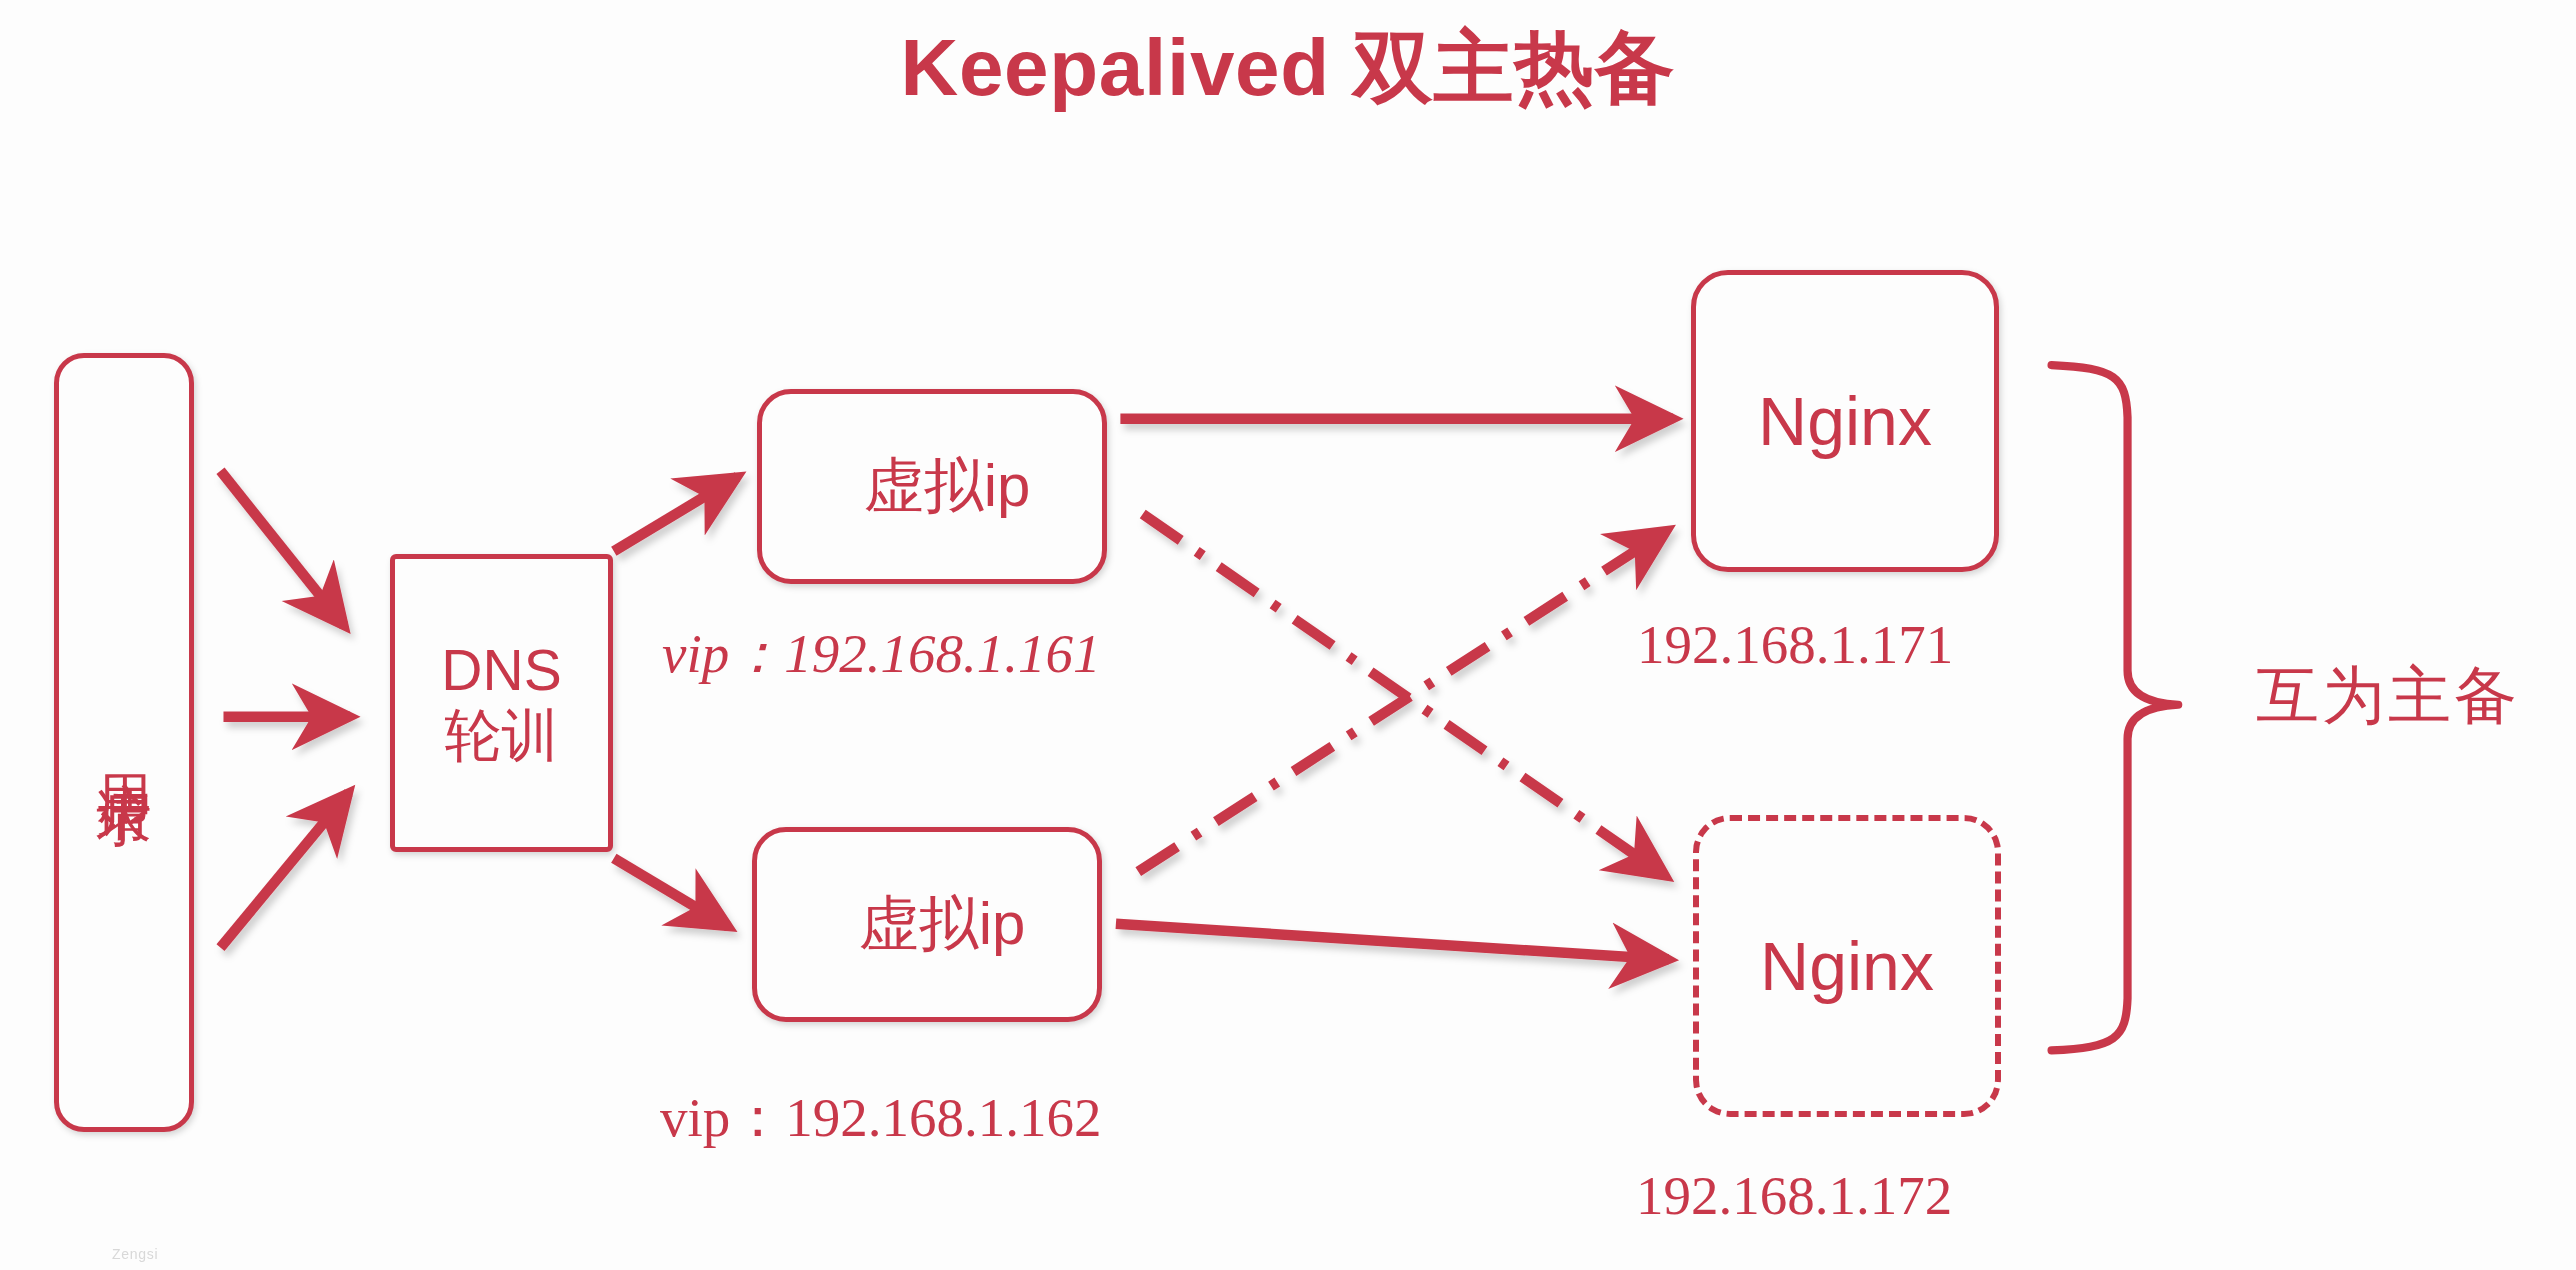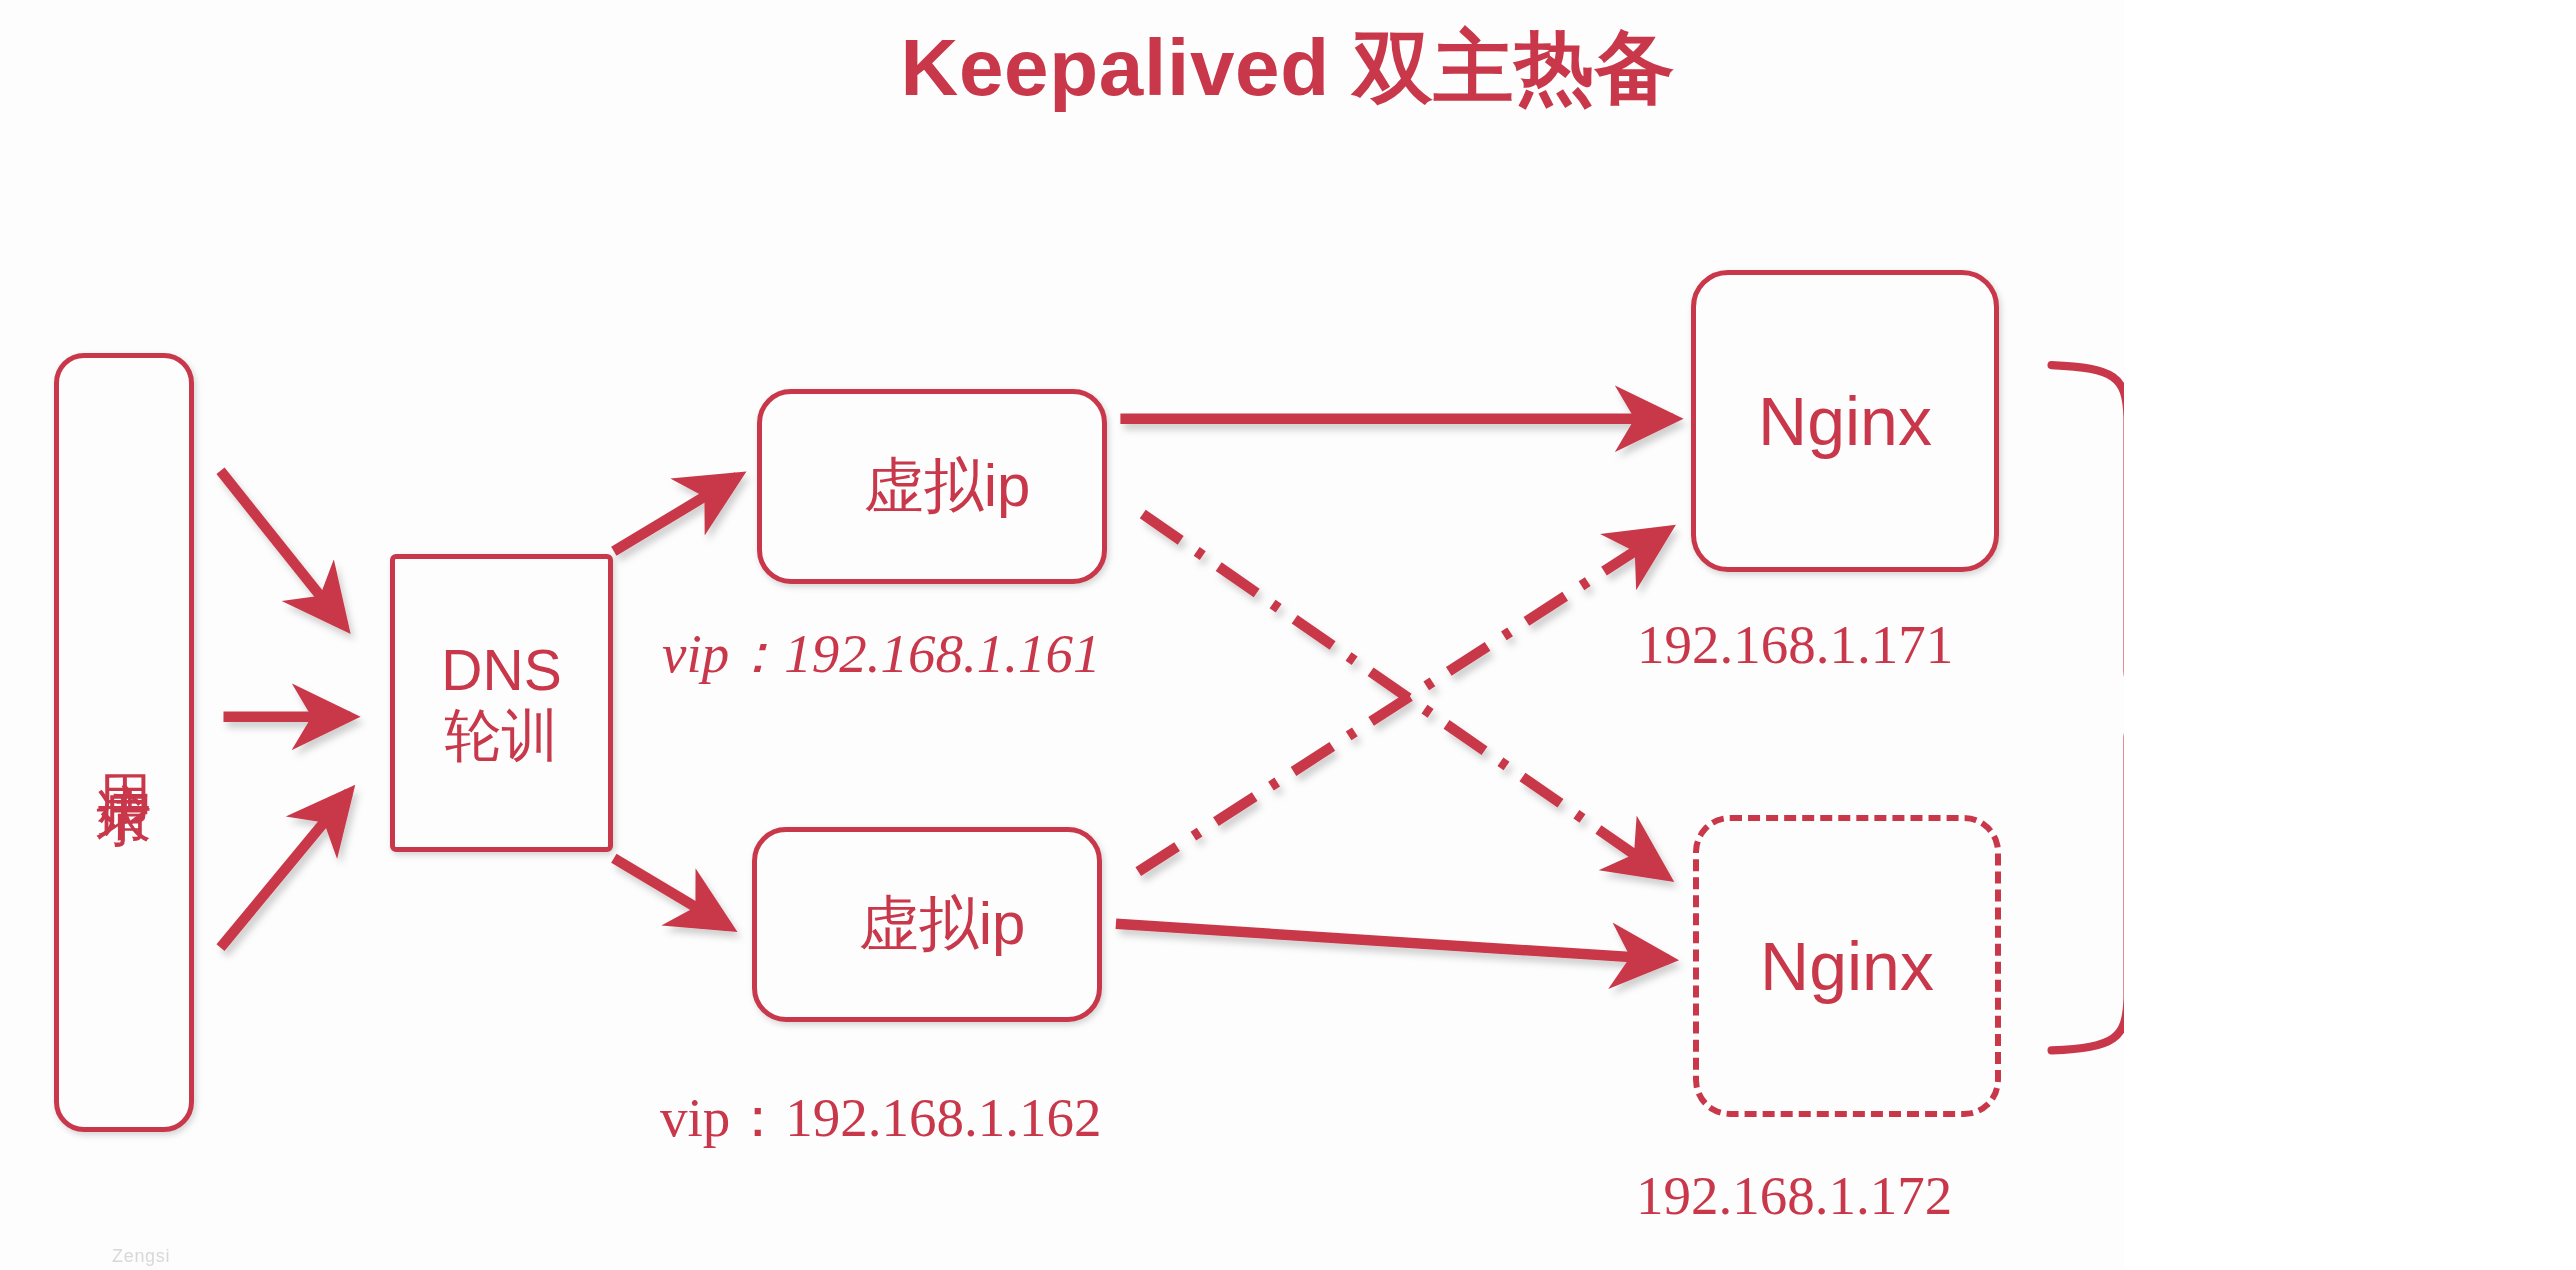--- a/index.html
+++ b/index.html
@@ -5,21 +5,21 @@
   html, body {
     margin: 0;
     padding: 0;
     background: #ffffff;
   }
   body {
     font-family: "Liberation Sans", "DejaVu Sans", sans-serif;
   }
   #stage {
     position: relative;
-    width: 2124px;
+    width: 2576px;
     height: 1271px;
     background: #fdfdfd;
     overflow: hidden;
   }
 
   
   #title {
     position: absolute;
     left: 0;
     top: 18px;
@@ -122,21 +122,21 @@
     white-space: nowrap;
     line-height: 1;
   }
 
   
   #watermark {
     position: absolute;
     left: 112px;
     top: 1246px;
     color: #d8d8d8;
-    font-size: 18px;
+    font-size: 14px;
     letter-spacing: 0.7px;
   }
 
   
   #edges {
     position: absolute;
     left: 0;
     top: 0;
     width: 2576px;
     height: 1271px;

